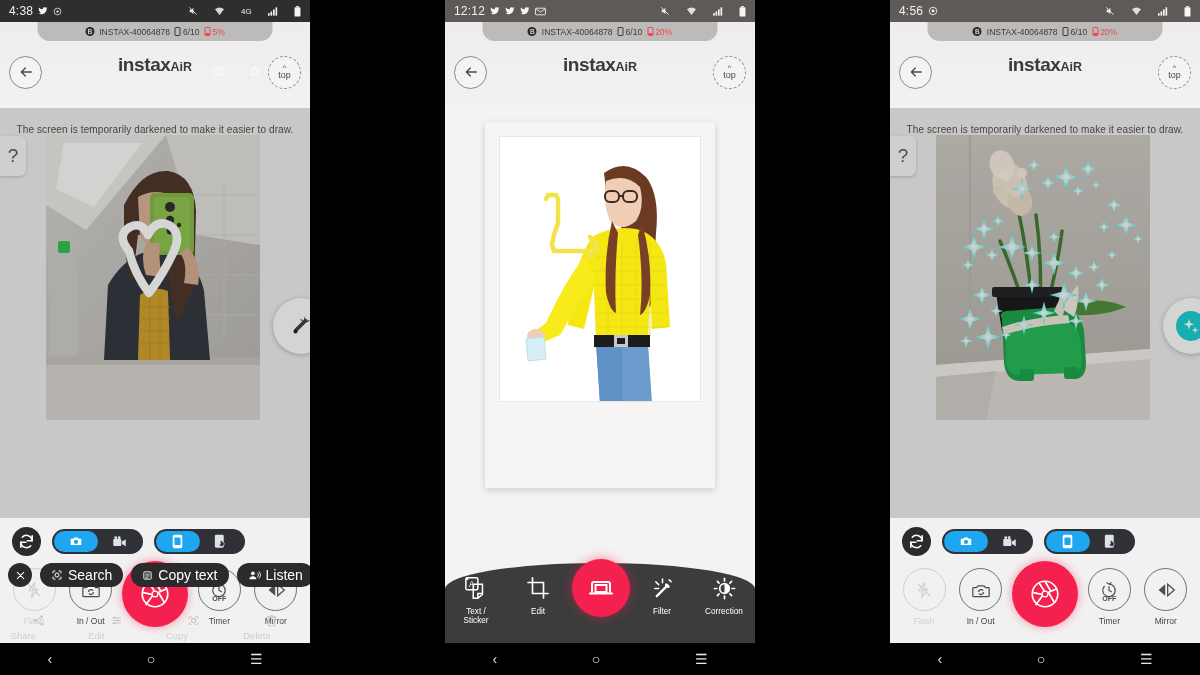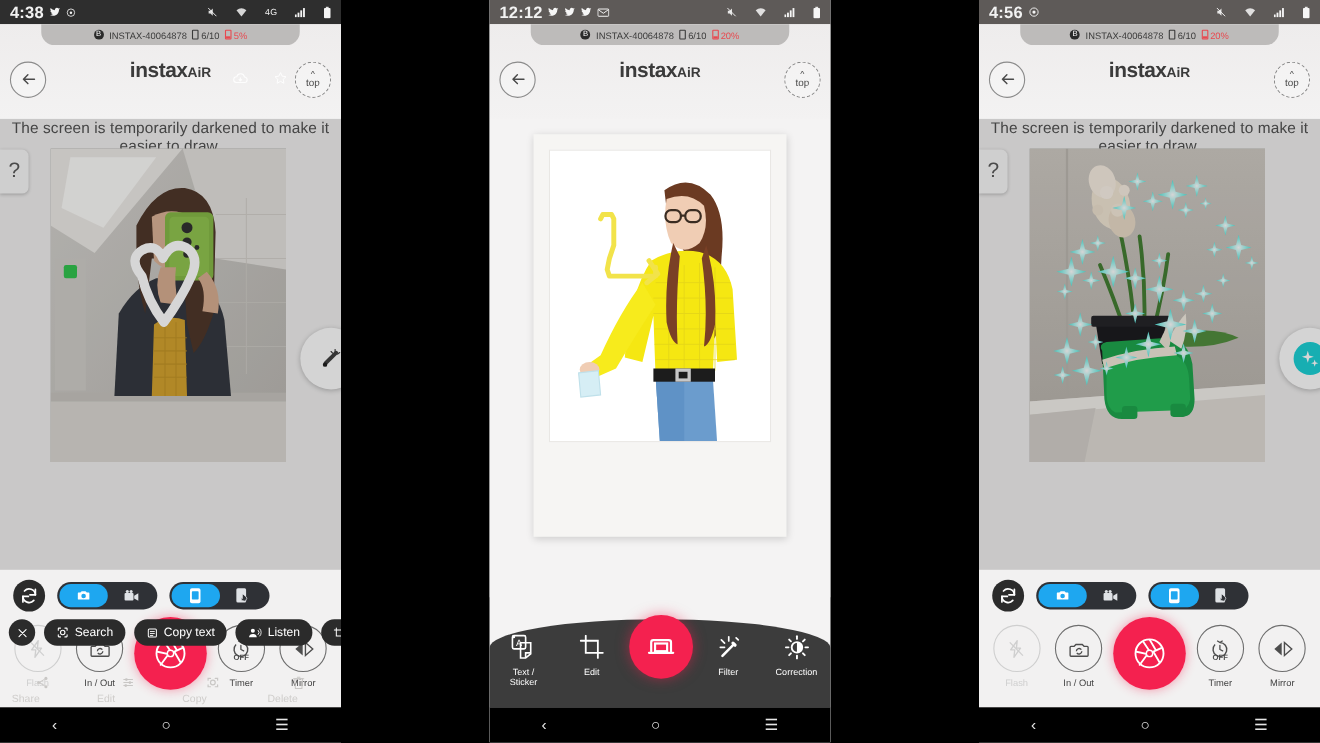--- a/index.html
+++ b/index.html
@@ -36,21 +36,21 @@
     align-items: center;
     padding: 0 9px;
     color: #f2f2f2;
     font-size: 9.5px;
     letter-spacing: .2px;
   }
   .statusbar.grey { background: #5e5a58; }
   .sb-left { display: flex; align-items: center; gap: 5px; }
   .sb-right { margin-left: auto; display: flex; align-items: center; gap: 16px; }
   .sb-ic { display: inline-block; opacity: .95; line-height: 1; }
-  .sb-clock { font-size: 15px; font-weight: 700; }
+  .sb-clock { font-size: 12px; font-weight: 400; }
   .sb-net { font-size: 8px; }
 
   
   .app-top {
     position: relative;
     background: linear-gradient(#eeecec, #f3f2f2);
     height: 86px;
   }
   .devbar {
     position: absolute; top: 0; left: 50%;
@@ -125,23 +125,24 @@
 
   
   .stage {
     position: relative;
     flex: 1;
     background: #efeeee;
     overflow: hidden;
   }
   .hint {
     text-align: center;
-    font-size: 14px;
+    font-size: 10px;
     color: #4d4d4d;
     letter-spacing: .1px;
+    margin-top: 16px;
   }
   .helpbtn {
     position: absolute; left: 0; top: 28px;
     width: 26px; height: 40px;
     background: #f7f7f7;
     border-radius: 0 6px 6px 0;
     box-shadow: 0 1px 3px rgba(0,0,0,.2);
     display: flex; align-items: center; justify-content: center;
     font-size: 19px; color: #555;
   }
@@ -261,21 +262,21 @@
   .lens-layer { position: absolute; left:0; right:0; bottom:32px; height: 125px; }
   .pill-row {
     position: absolute; top: 45px; left: 8px; right: -16px;
     display: flex; align-items: center; gap: 8px;
   }
   .pill {
     background: #2b2b2b; color: #fff;
     height: 24px; border-radius: 12px;
     display: flex; align-items: center; gap: 5px;
     padding: 0 11px;
-    font-size: 11px; white-space: nowrap;
+    font-size: 14px; white-space: nowrap;
     flex: 0 0 auto;
   }
   .pill.icononly { width: 24px; padding: 0; justify-content: center; }
   .gphotos-row {
     position: absolute; bottom: 2px; left: 0; right: 0;
     display: flex; justify-content: space-around; align-items: flex-end;
     color: #cfcdcb; font-size: 9.5px;
   }
   .gp { text-align: left; width: 56px; }
   .gp .glyph { height: 16px; display:flex; align-items:center; justify-content:center; color:#c9c7c5;}

